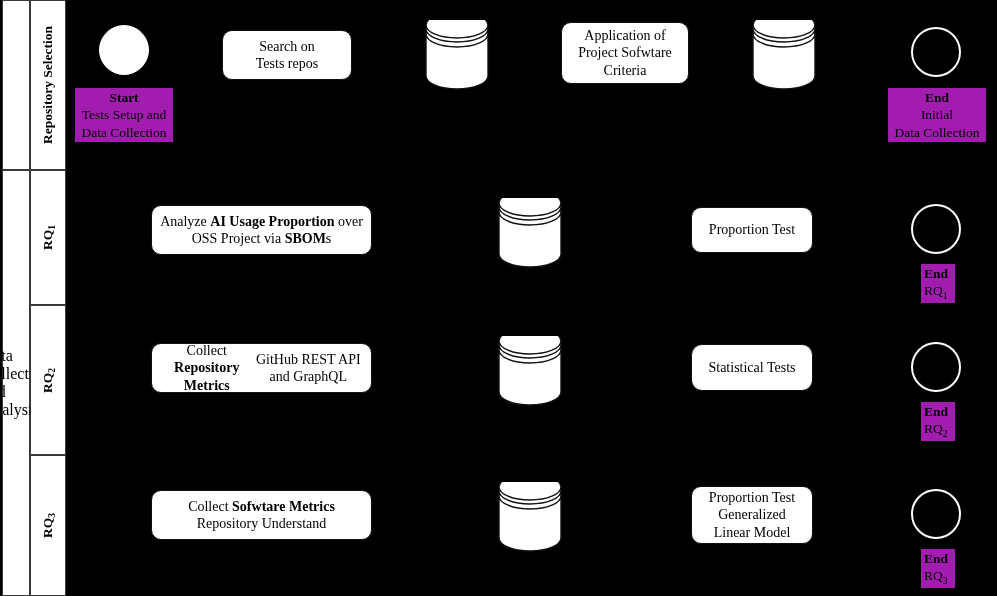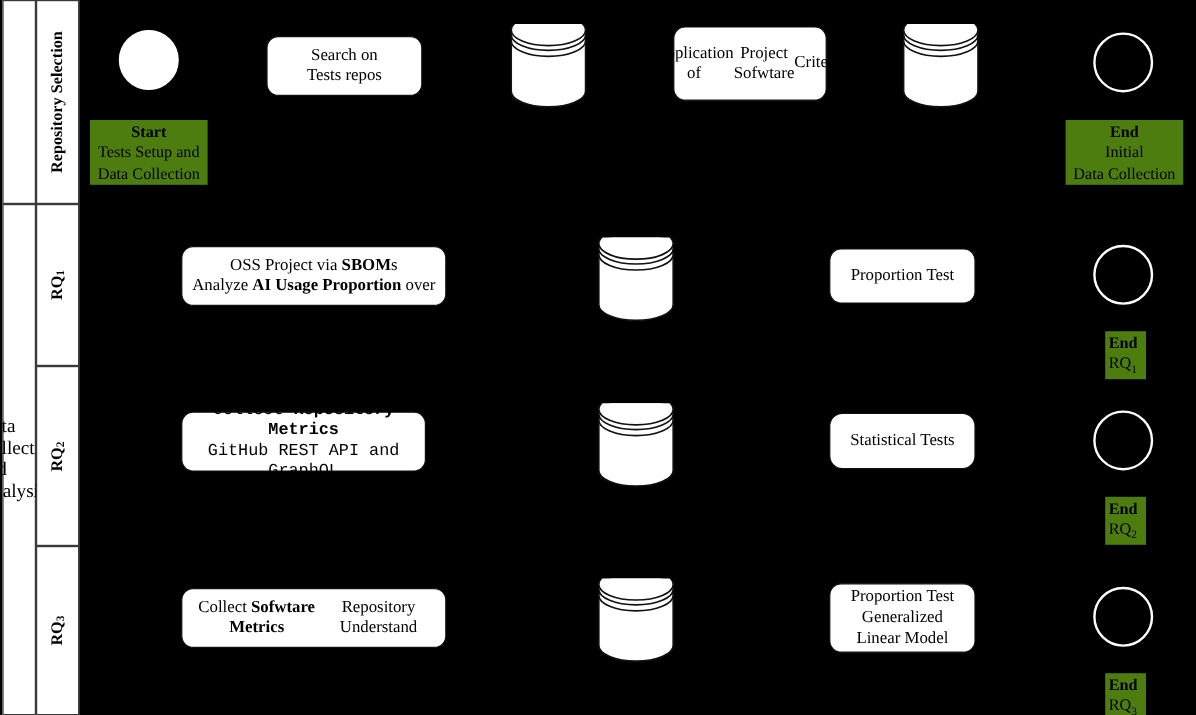--- a/index.html
+++ b/index.html
@@ -43,22 +43,22 @@
     border-radius:50%;background:#000;border:2px solid #fff;
   }
 
   .rbox{
     background:#fff;border:1px solid #111;border-radius:10px;
     display:flex;align-items:center;justify-content:center;text-align:center;
     font-size:14px;line-height:1.22;padding:4px 8px;
   }
 
   .label-box{
-    background:#4d7c0f;text-align:center;font-size:13.5px;line-height:1.28;
-    padding:1px 3px;color:#000;margin-top:12px;
+    background:#a21caf;text-align:center;font-size:13.5px;line-height:1.28;
+    padding:1px 3px;color:#000;
   }
   .label-box .ttl{font-weight:bold;display:block;}
   .label-box sub{font-size:9.5px;}
 
   
   .cyl{position:absolute;}
   .cyl svg{display:block;}
 </style>
 </head>
 <body>
@@ -97,21 +97,21 @@
 
   <div class="cyl" style="left:424px;top:20px;">
     <svg width="66" height="70" viewBox="0 0 66 70">
       <path d="M2,14 L2,56 A31,13 0 0 0 64,56 L64,14 Z" fill="#fff" stroke="#111" stroke-width="1.4"></path>
       <ellipse cx="33" cy="14" rx="31" ry="13" fill="#fff" stroke="#111" stroke-width="1.4"></ellipse>
       <ellipse cx="33" cy="9" rx="31" ry="13" fill="#fff" stroke="#111" stroke-width="1.4"></ellipse>
       <ellipse cx="33" cy="5" rx="31" ry="13" fill="#fff" stroke="#111" stroke-width="1.4"></ellipse>
     </svg>
   </div>
 
-  <div class="node rbox" style="left:561px;top:22px;width:128px;height:62px;flex-direction:row;">
+  <div class="node rbox" style="left:561px;top:22px;width:128px;height:62px;flex-direction:column;">
     <span>Application of</span>
     <span>Project Sofwtare</span>
     <span>Criteria</span>
   </div>
 
   <div class="cyl" style="left:751px;top:20px;">
     <svg width="66" height="70" viewBox="0 0 66 70">
       <path d="M2,14 L2,56 A31,13 0 0 0 64,56 L64,14 Z" fill="#fff" stroke="#111" stroke-width="1.4"></path>
       <ellipse cx="33" cy="14" rx="31" ry="13" fill="#fff" stroke="#111" stroke-width="1.4"></ellipse>
       <ellipse cx="33" cy="9" rx="31" ry="13" fill="#fff" stroke="#111" stroke-width="1.4"></ellipse>
@@ -120,22 +120,22 @@
   </div>
 
   <div class="node circle-ring" style="left:911px;top:27px;width:50px;height:50px;"></div>
   <div class="node label-box" style="left:888px;top:88px;width:98px;">
     <span class="ttl">End</span>
     <span>Initial</span><br>
     <span>Data Collection</span>
   </div>
 
   <div class="node rbox" style="left:151px;top:205px;width:221px;height:50px;flex-direction:column;">
+    <span><span>Analyze </span><b>AI Usage Proportion</b><span> over</span></span>
     <span><span>OSS Project via </span><b>SBOM</b><span>s</span></span>
-    <span><span>Analyze </span><b>AI Usage Proportion</b><span> over</span></span>
   </div>
 
   <div class="cyl" style="left:497px;top:198px;">
     <svg width="66" height="70" viewBox="0 0 66 70">
       <path d="M2,14 L2,56 A31,13 0 0 0 64,56 L64,14 Z" fill="#fff" stroke="#111" stroke-width="1.4"></path>
       <ellipse cx="33" cy="14" rx="31" ry="13" fill="#fff" stroke="#111" stroke-width="1.4"></ellipse>
       <ellipse cx="33" cy="9" rx="31" ry="13" fill="#fff" stroke="#111" stroke-width="1.4"></ellipse>
       <ellipse cx="33" cy="5" rx="31" ry="13" fill="#fff" stroke="#111" stroke-width="1.4"></ellipse>
     </svg>
   </div>
@@ -143,21 +143,21 @@
   <div class="node rbox" style="left:691px;top:207px;width:122px;height:46px;">
     <span>Proportion Test</span>
   </div>
 
   <div class="node circle-ring" style="left:911px;top:204px;width:50px;height:50px;"></div>
   <div class="node label-box" style="left:921px;top:264px;width:34px;text-align:left;">
     <span class="ttl">End</span>
     <span><span>RQ</span><sub>1</sub></span>
   </div>
 
-  <div class="node rbox" style="left:151px;top:343px;width:204px;height:50px;flex-direction:column;font-family:Liberation Mono, monospace;">
+  <div class="node rbox" style="left:151px;top:343px;width:221px;height:50px;flex-direction:row;">
     <span><span>Collect </span><b>Repository Metrics</b></span>
     <span>GitHub REST API and GraphQL</span>
   </div>
 
   <div class="cyl" style="left:497px;top:336px;">
     <svg width="66" height="70" viewBox="0 0 66 70">
       <path d="M2,14 L2,56 A31,13 0 0 0 64,56 L64,14 Z" fill="#fff" stroke="#111" stroke-width="1.4"></path>
       <ellipse cx="33" cy="14" rx="31" ry="13" fill="#fff" stroke="#111" stroke-width="1.4"></ellipse>
       <ellipse cx="33" cy="9" rx="31" ry="13" fill="#fff" stroke="#111" stroke-width="1.4"></ellipse>
       <ellipse cx="33" cy="5" rx="31" ry="13" fill="#fff" stroke="#111" stroke-width="1.4"></ellipse>
@@ -167,21 +167,21 @@
   <div class="node rbox" style="left:691px;top:344px;width:122px;height:47px;border-radius:11px;">
     <span>Statistical Tests</span>
   </div>
 
   <div class="node circle-ring" style="left:911px;top:342px;width:50px;height:50px;"></div>
   <div class="node label-box" style="left:921px;top:402px;width:34px;text-align:left;">
     <span class="ttl">End</span>
     <span><span>RQ</span><sub>2</sub></span>
   </div>
 
-  <div class="node rbox" style="left:151px;top:490px;width:221px;height:50px;flex-direction:row;">
+  <div class="node rbox" style="left:151px;top:490px;width:221px;height:50px;flex-direction:column;">
     <span><span>Collect </span><b>Sofwtare Metrics</b></span>
     <span>Repository Understand</span>
   </div>
 
   <div class="cyl" style="left:497px;top:482px;">
     <svg width="66" height="70" viewBox="0 0 66 70">
       <path d="M2,14 L2,56 A31,13 0 0 0 64,56 L64,14 Z" fill="#fff" stroke="#111" stroke-width="1.4"></path>
       <ellipse cx="33" cy="14" rx="31" ry="13" fill="#fff" stroke="#111" stroke-width="1.4"></ellipse>
       <ellipse cx="33" cy="9" rx="31" ry="13" fill="#fff" stroke="#111" stroke-width="1.4"></ellipse>
       <ellipse cx="33" cy="5" rx="31" ry="13" fill="#fff" stroke="#111" stroke-width="1.4"></ellipse>

